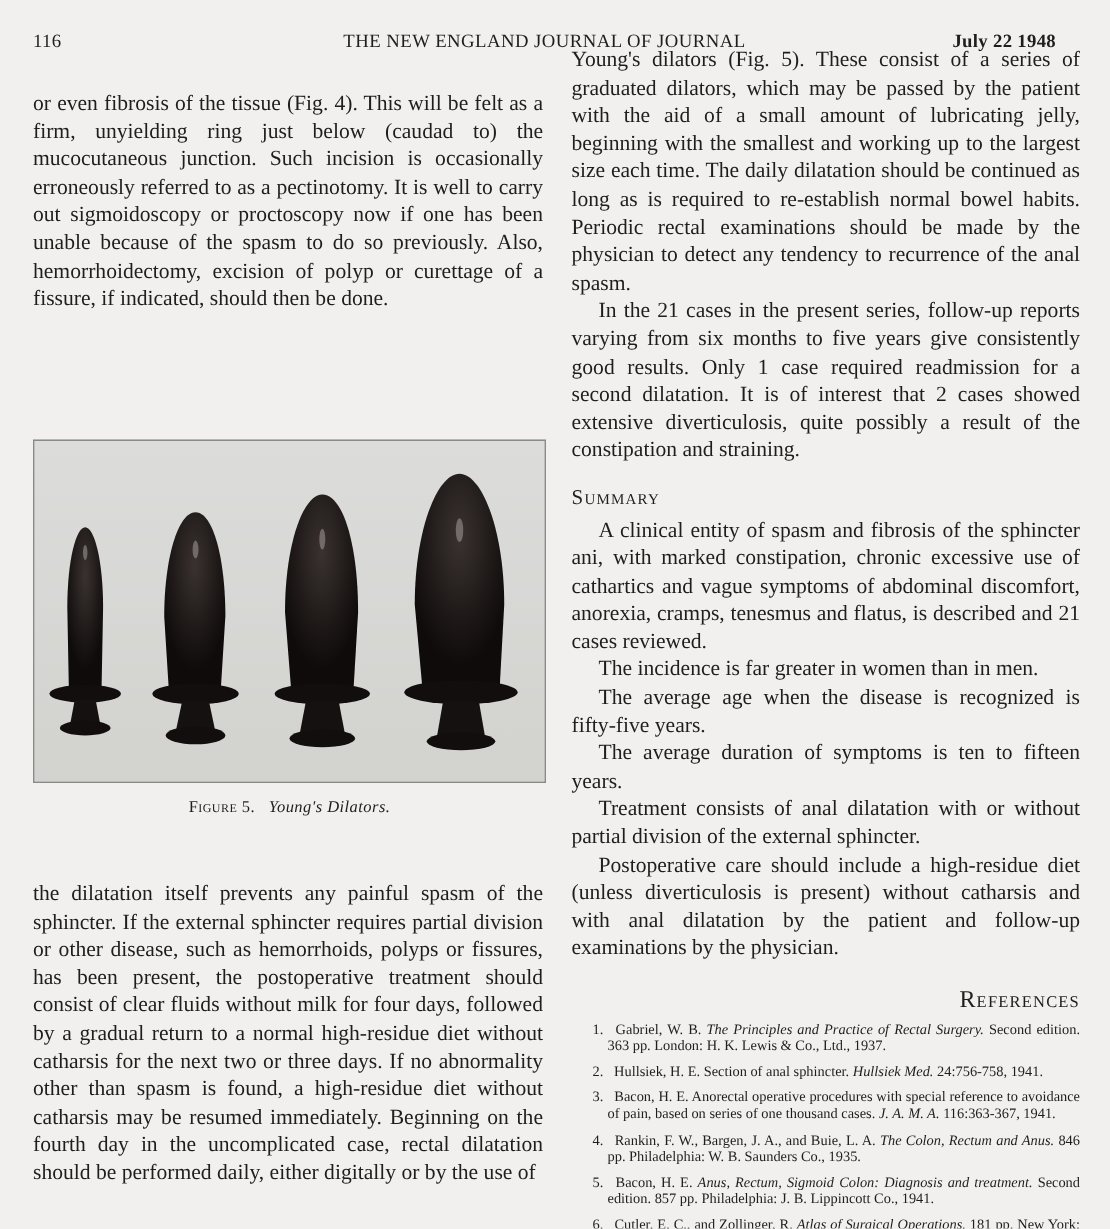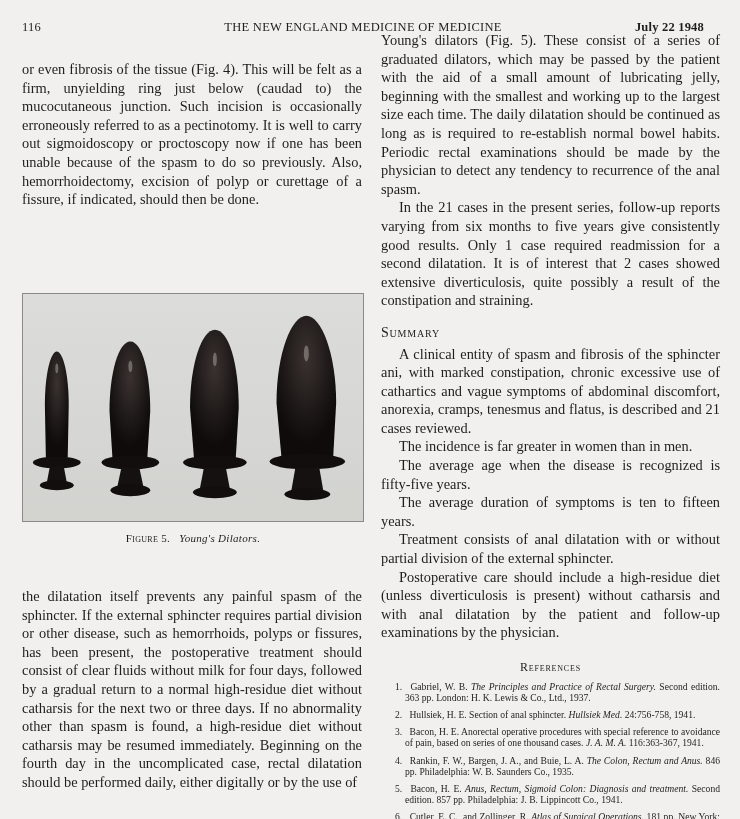--- a/index.html
+++ b/index.html
@@ -30,22 +30,22 @@
 
   #col-left-top { left: 22px; top: 60px; width: 340px; }
   #col-left-bottom { left: 22px; top: 587px; width: 340px; }
   #col-right { left: 381px; top: 31px; width: 339px; }
 
   .section-head {
     font-variant: small-caps; letter-spacing: 0.8px;
     font-size: 14px; margin: 14px 0 2px 0;
   }
   .ref-head {
-    text-align: center; font-variant: small-caps; letter-spacing: 0.8px;
-    font-size: 12px; margin: 16px 0 4px 0;
+    text-align: right; font-variant: small-caps; letter-spacing: 0.8px;
+    font-size: 16px; margin: 16px 0 4px 0;
   }
   .refs { list-style: none; margin: 0; padding: 0; font-size: 9.6px; line-height: 11.2px; }
   .refs li { position: relative; padding-left: 24px; margin: 0 0 6px 0; text-indent: -10px; padding-right: 0; }
   .refs li .num { display: inline-block; width: 12px; text-indent: 0; }
   .refs li i { font-style: italic; }
 
   .figure {
     position: absolute; left: 22px; top: 293px; width: 342px; height: 229px;
     background: #d9d9d7;
     border: 1px solid #8a8a8a;
@@ -57,21 +57,21 @@
     font-size: 11px; letter-spacing: 0.3px;
   }
   .caption .fig-label { font-variant: small-caps; }
   .caption .fig-title { font-style: italic; text-align: right; }
 </style>
 </head>
 <body>
 
 <div class="header">
   <span class="pagenum">116</span>
-  <span class="journal">THE NEW ENGLAND MEDICINE OF MEDICINE</span>
+  <span class="journal">THE NEW ENGLAND JOURNAL OF JOURNAL</span>
   <span class="date">July 22 1948</span>
 </div>
 
 <div class="col" id="col-left-top">
   <p>or even fibrosis of the tissue (Fig. 4). This will be felt as a firm, unyielding ring just below (caudad to) the mucocutaneous junction. Such incision is occasionally erroneously referred to as a pectinotomy. It is well to carry out sigmoidoscopy or proctoscopy now if one has been unable because of the spasm to do so previously. Also, hemorrhoidectomy, excision of polyp or curettage of a fissure, if indicated, should then be done.</p>
 </div>
 
 <div class="figure">
   <svg viewBox="0 0 342 229" preserveAspectRatio="none">
     <defs>

